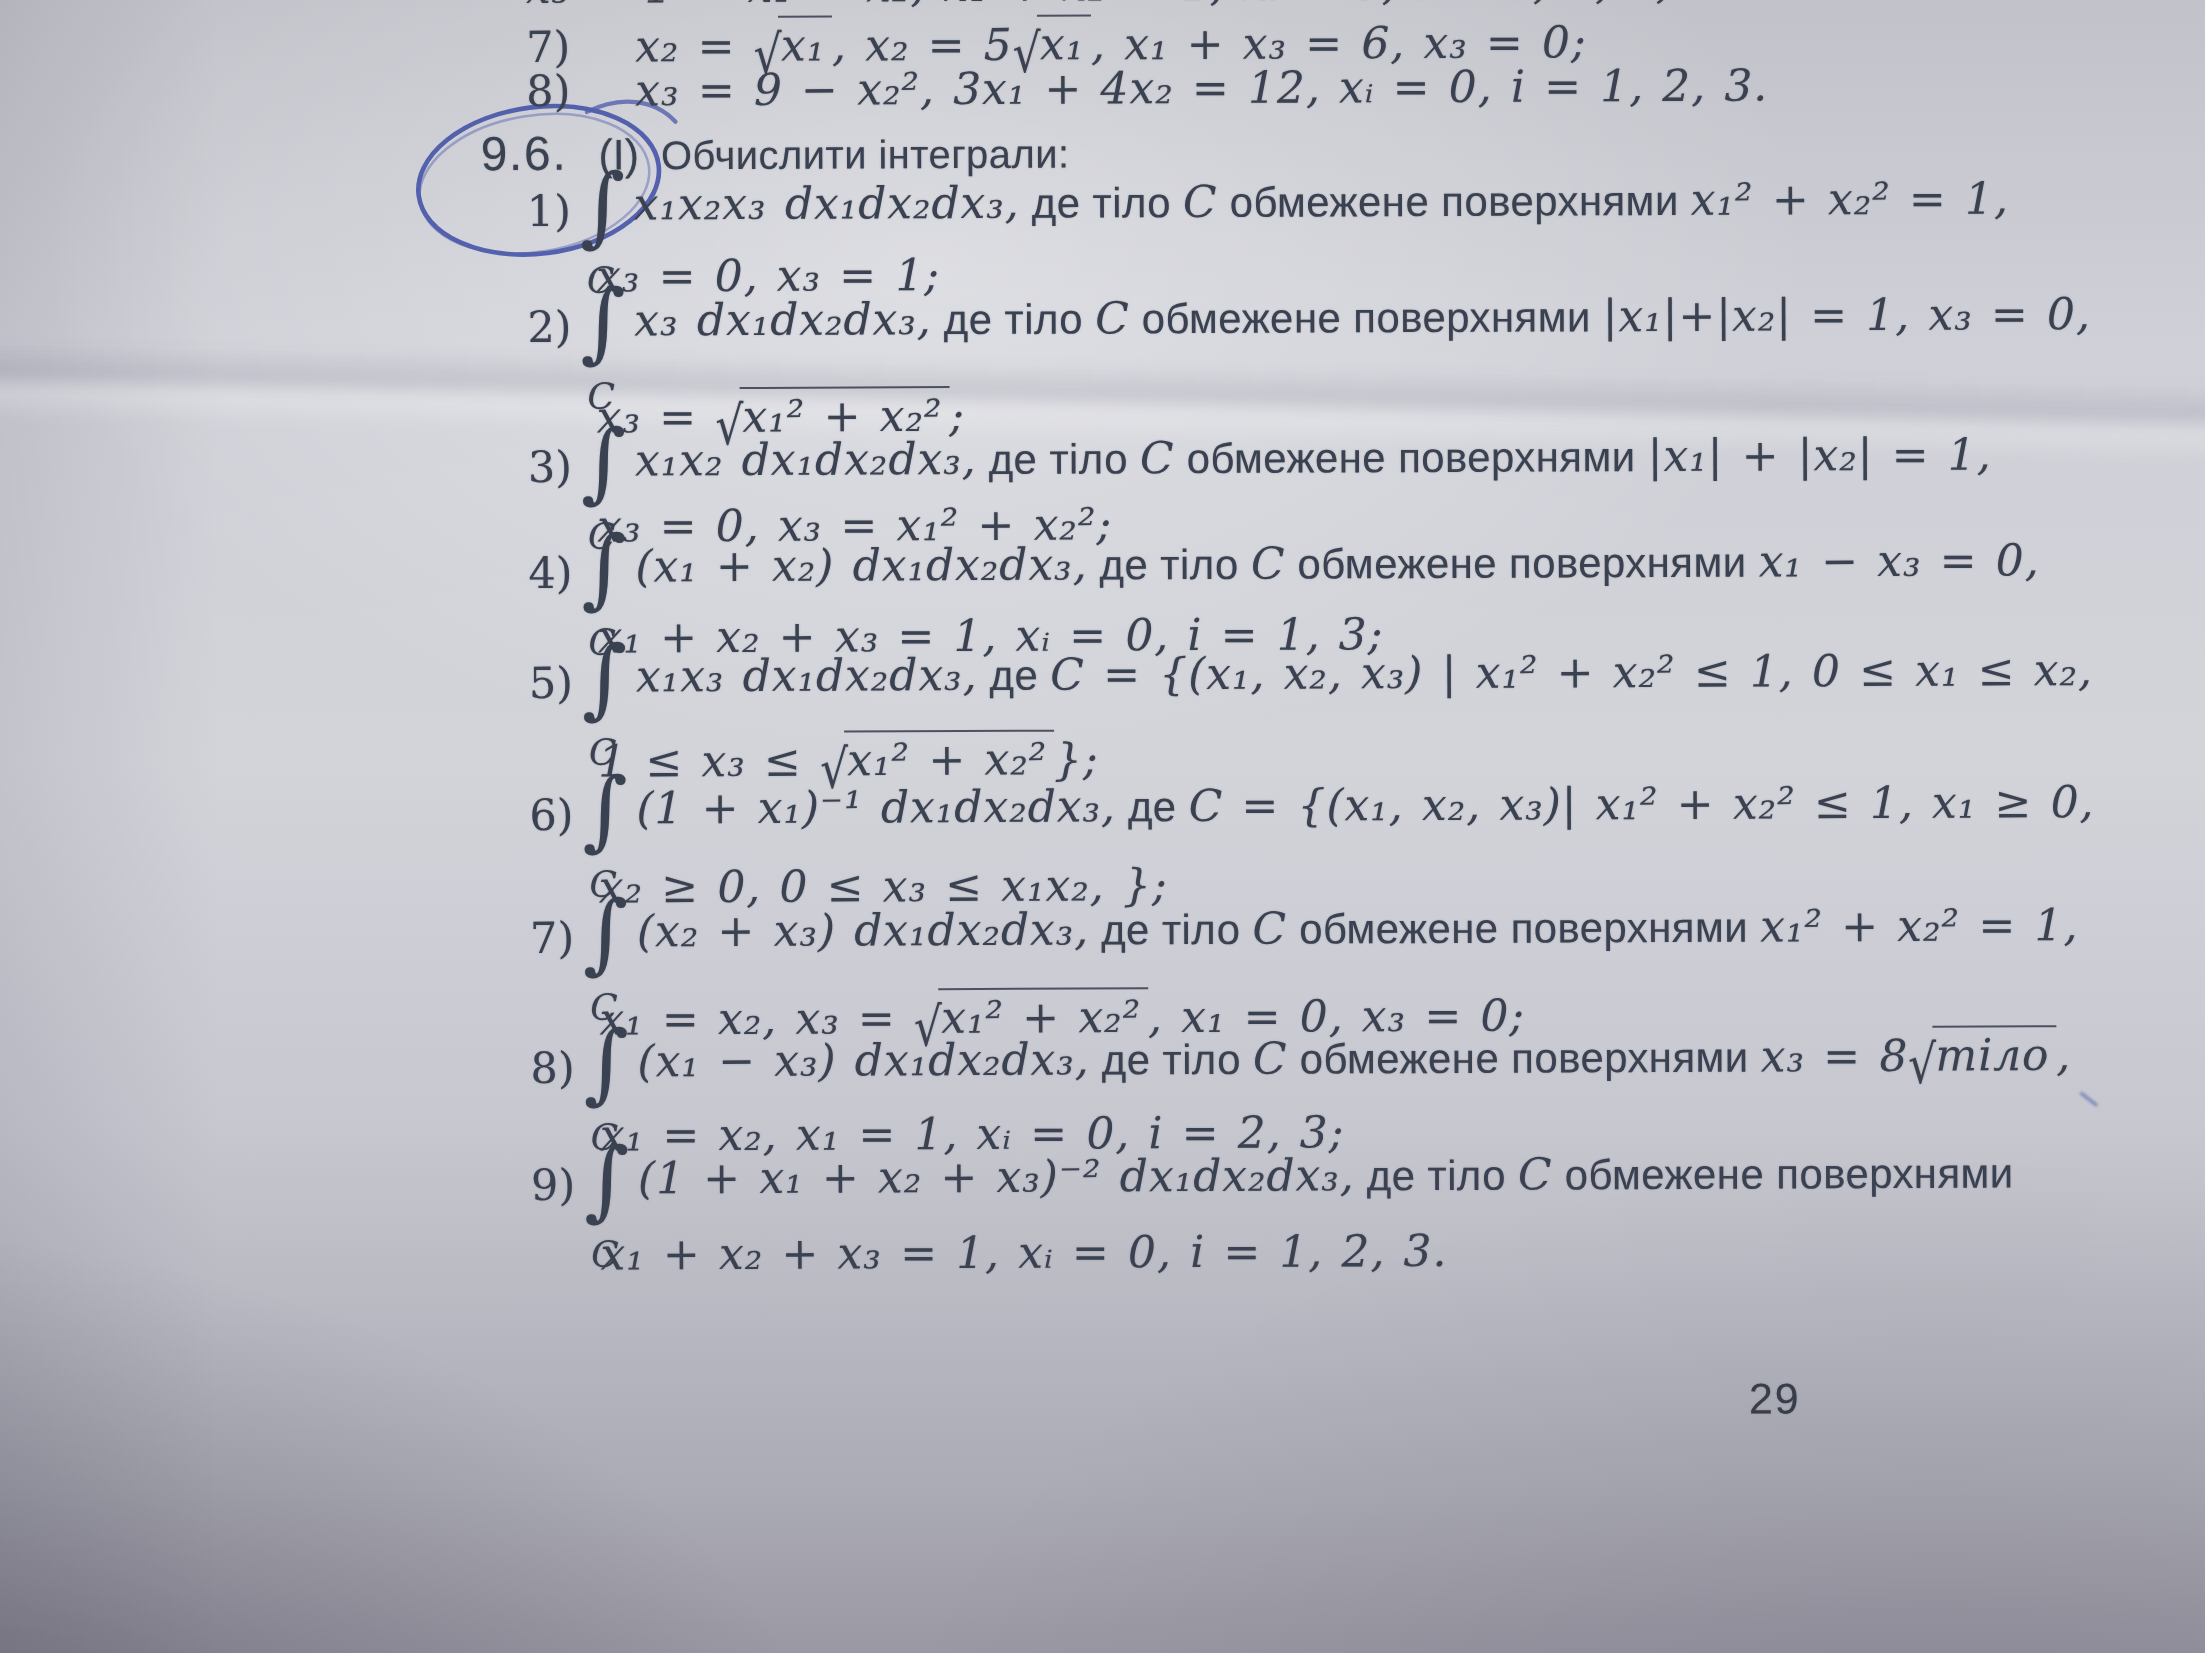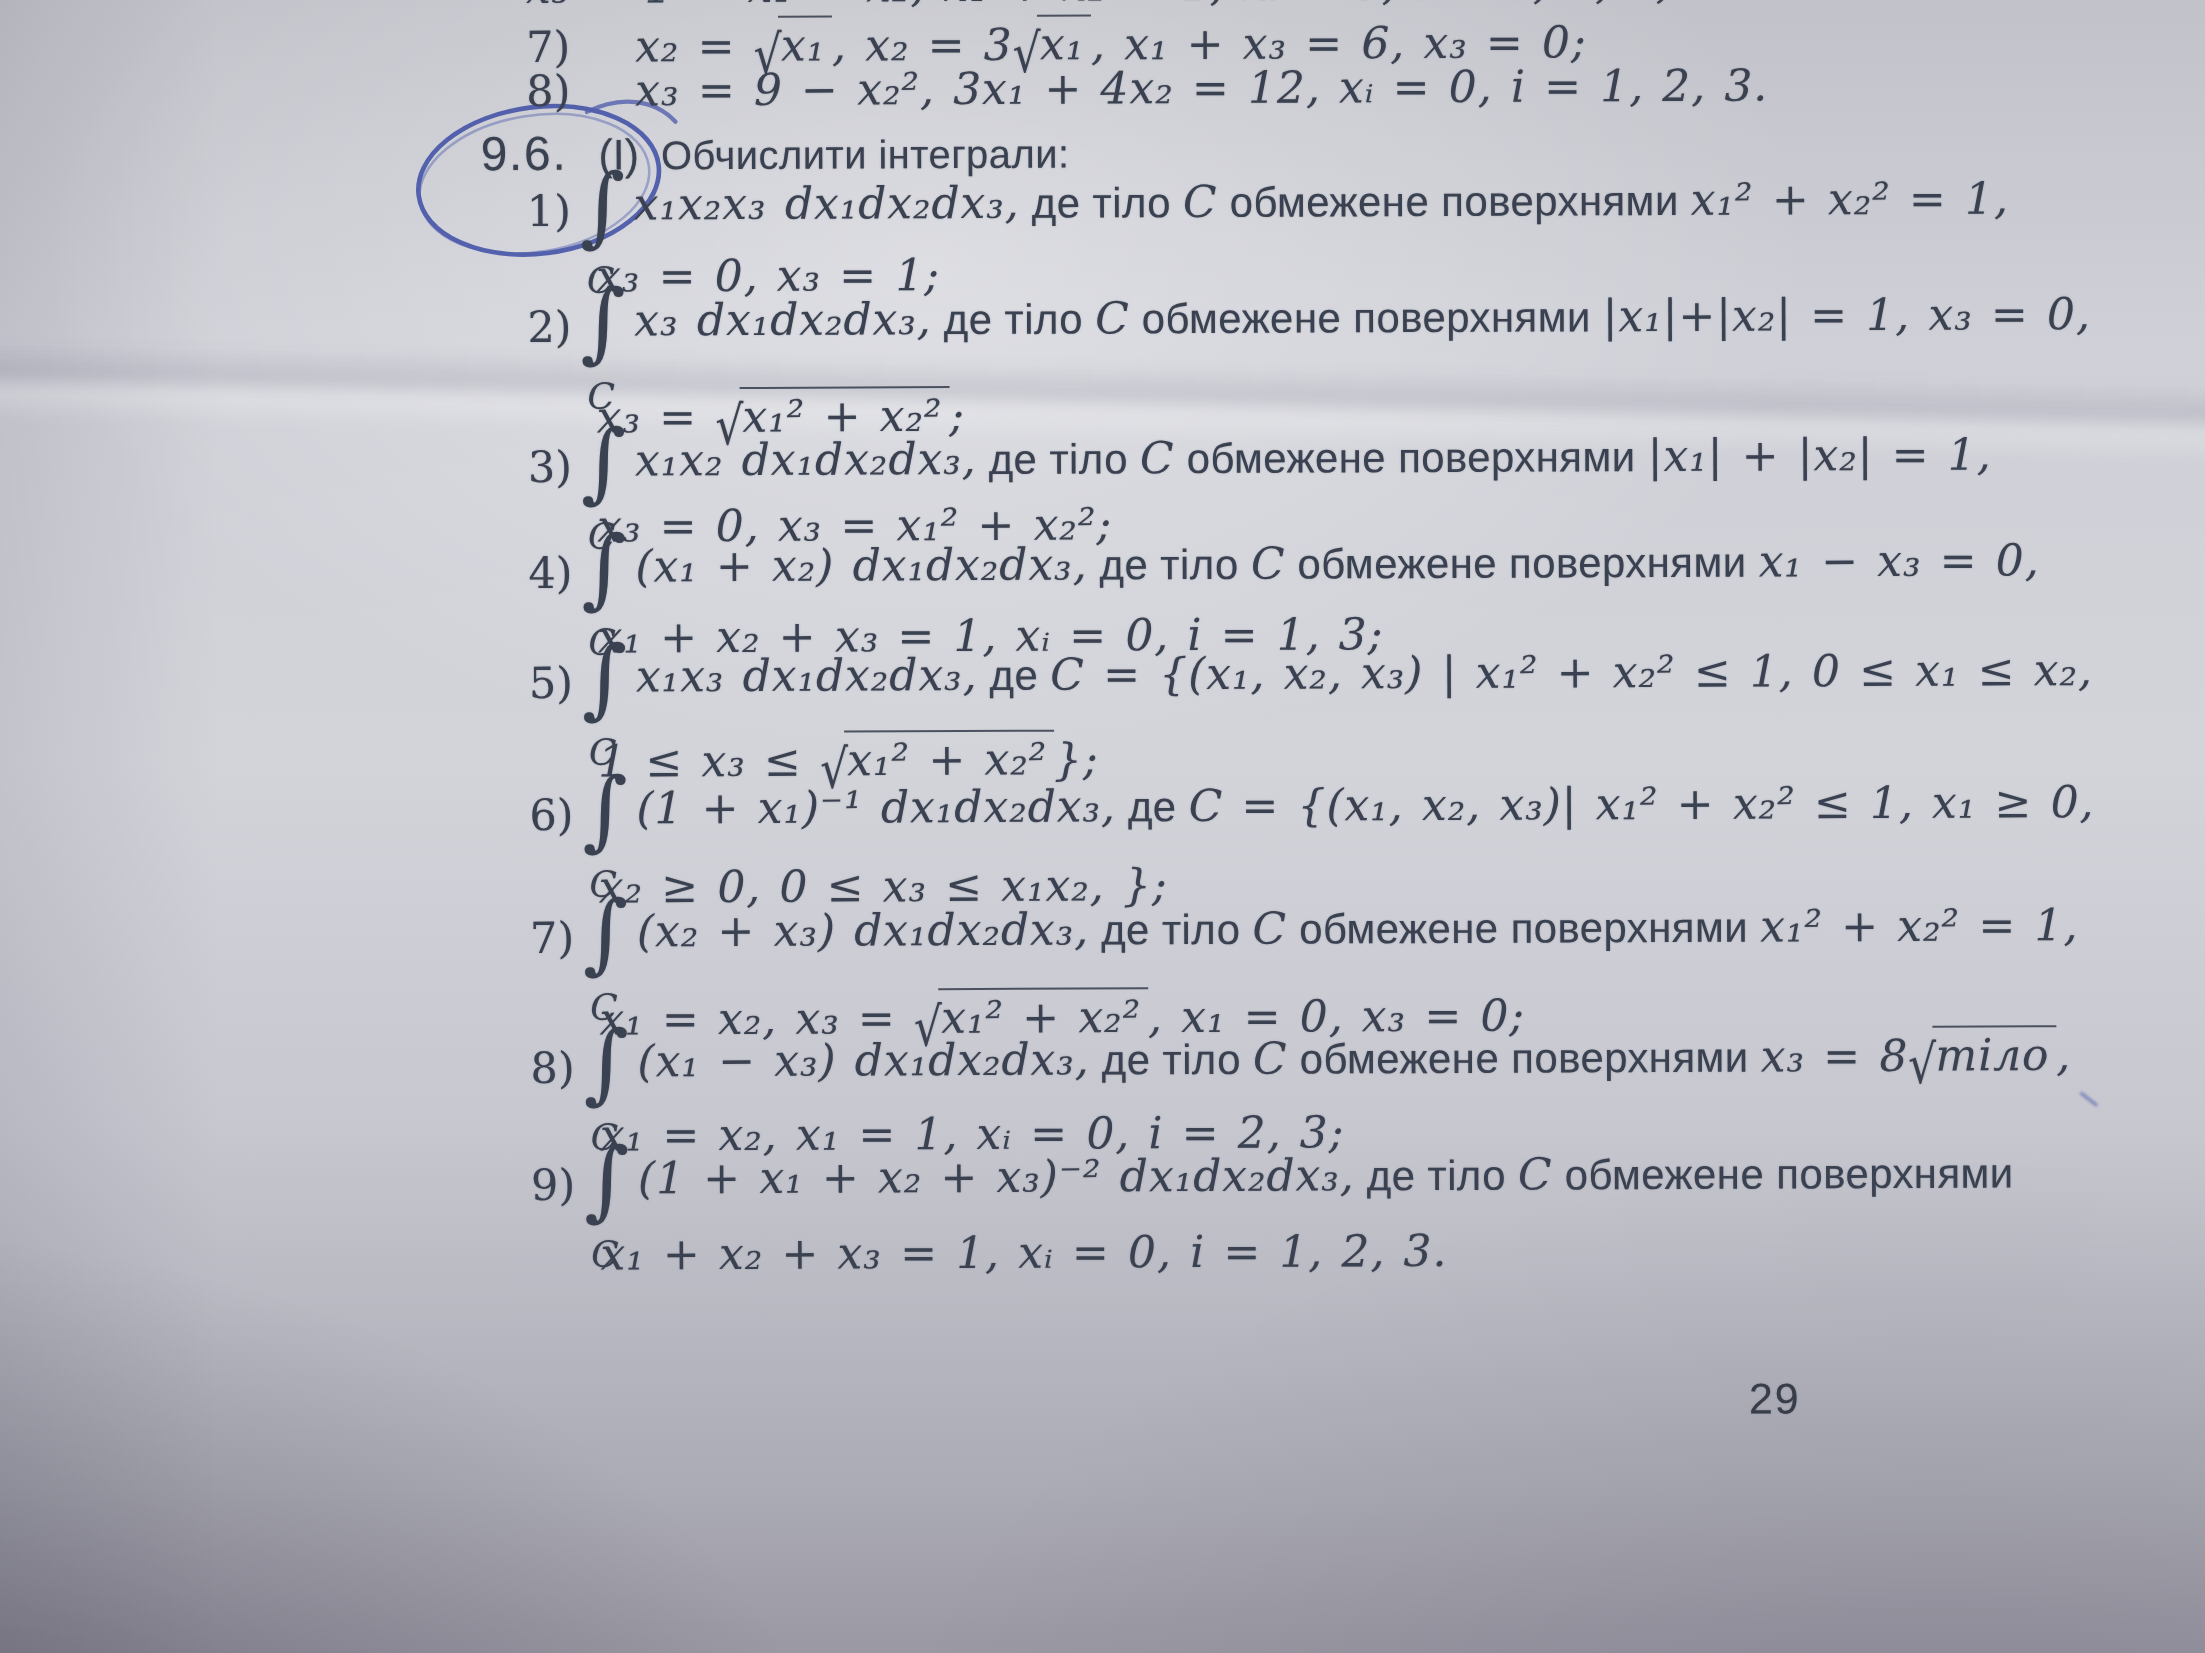--- a/index.html
+++ b/index.html
@@ -68,21 +68,21 @@
       <path d="M 212,32 C 252,12 292,18 316,44" stroke-width="5" opacity="0.8"></path>
     </g>
   </svg>
 
   <div class="pagenum">29</div>
 
   <div class="pen-mark"></div>
 
   <div id="generated">
       <div class="line clipped"><span class="m">x₃ = 1 − x₁ − x₂, x₁ + x₂ = 1, xᵢ = 0, i = 1, 2, 3;</span></div>
-      <div class="line" style="top: 22px;"><span class="num">7)</span><span class="m">x₂ = </span><span class="rad m">√</span><span class="m bar">x₁</span><span class="m">, x₂ = 3</span><span class="rad m">√</span><span class="m bar">x₁</span><span class="m">, x₁ + x₃ = 6, x₃ = 0;</span></div>
+      <div class="line" style="top: 22px;"><span class="num">7)</span><span class="m">x₂ = </span><span class="rad m">√</span><span class="m bar">x₁</span><span class="m">, x₂ = 5</span><span class="rad m">√</span><span class="m bar">x₁</span><span class="m">, x₁ + x₃ = 6, x₃ = 0;</span></div>
       <div class="line" style="top: 66px;"><span class="num">8)</span><span class="m">x₃ = 9 − x₂², 3x₁ + 4x₂ = 12, xᵢ = 0, i = 1, 2, 3.</span></div>
       <div class="prob" style="top: 180px;">
         <span class="pnum">1)</span>
         <span class="intwrap">∫<span class="intC">C</span></span>
         <span class="pbody"><span class="m">x₁x₂x₃ dx₁dx₂dx₃,</span><span class="cy"> де тіло </span><span class="m">C</span><span class="cy"> обмежене поверхнями </span><span class="m">x₁² + x₂² = 1,</span></span>
       </div>
       <div class="line cont" style="top: 252px;"><span class="m">x₃ = 0, x₃ = 1;</span></div>
       <div class="prob" style="top: 296px;">
         <span class="pnum">2)</span>
         <span class="intwrap">∫<span class="intC">C</span></span>

